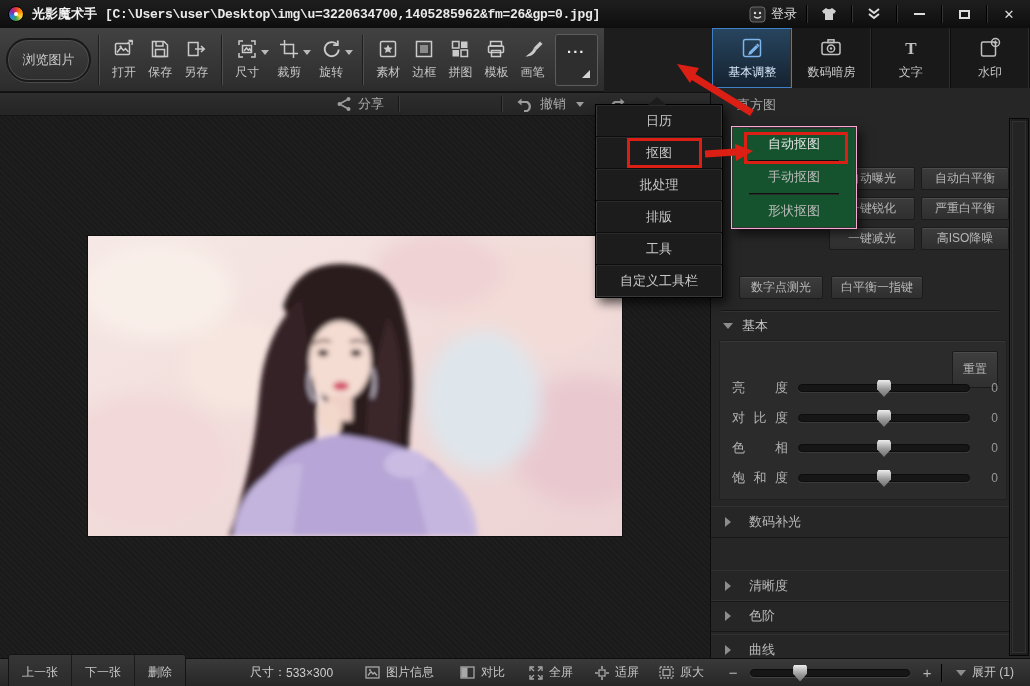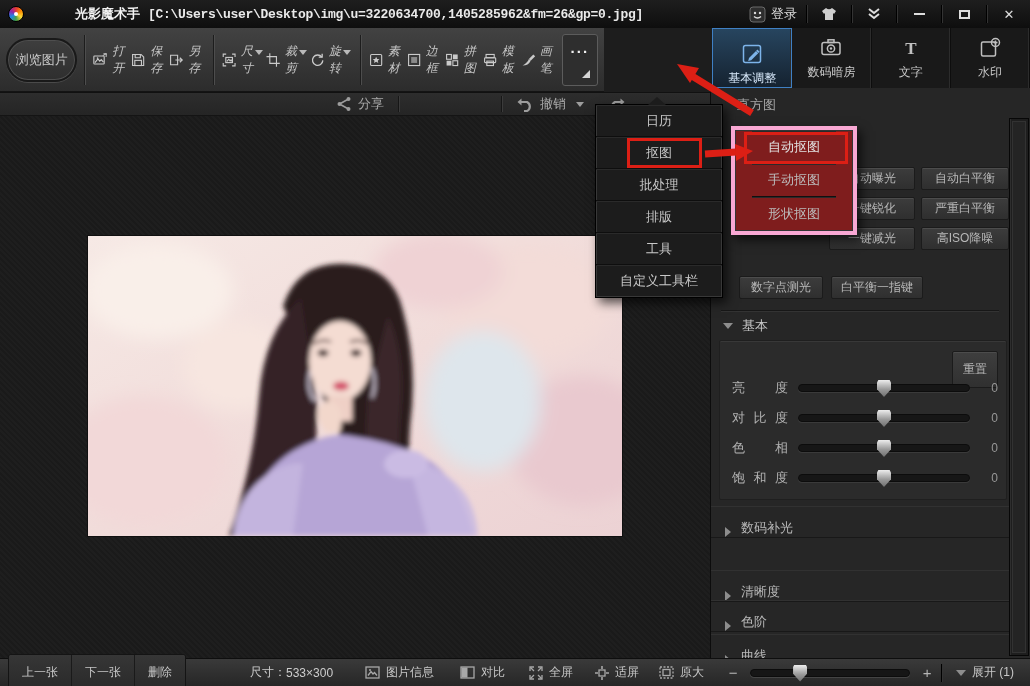--- a/index.html
+++ b/index.html
@@ -9,60 +9,60 @@
 
   
   .titlebar { position:absolute; left:0; top:0; width:1030px; height:28px;
     background:linear-gradient(#1e1e1e,#0e0e0e); display:flex; align-items:center;
     padding:0 8px; gap:8px; }
   .appicon { width:16px; height:16px; border-radius:50%;
     background:conic-gradient(#e53935,#fb8c00,#fdd835,#43a047,#1e88e5,#8e24aa,#e53935);
     border:1px solid #000; position:relative; flex:0 0 auto;}
   .appicon::after{ content:""; position:absolute; left:5px; top:5px; width:4px; height:4px;
     background:#fff; border-radius:50%; }
-  .title-app { font-weight:bold; color:#f2f2f2; font-size:13px;margin-left:43px; }
+  .title-app { font-weight:bold; color:#f2f2f2; font-size:13px; }
   .title-path { font-family:"Liberation Mono","DejaVu Sans Mono",monospace; font-weight:bold;
     color:#eaeaea; font-size:13px; letter-spacing:-0.3px; }
   .tb-right { margin-left:auto; display:flex; align-items:center; gap:9px; }
   .vsep { width:1px; height:18px; background:#000; box-shadow:1px 0 0 #333; }
   .login { display:flex; align-items:center; gap:5px; color:#ddd; font-size:13px; cursor:pointer; }
   .winbtn { width:26px; height:20px; display:flex; align-items:center; justify-content:center;
     color:#ddd; font-size:13px; cursor:pointer; }
   .min-glyph { width:11px; height:2px; background:#ddd; }
   .max-glyph { width:11px; height:9px; border:2px solid #ddd; }
 
   
   .toolbar { position:absolute; left:0; top:28px; width:604px; height:64px;
     background:linear-gradient(#424242,#2c2c2c); border-bottom:1px solid #141414;
     display:flex; align-items:center; padding:0 6px; }
   .browse { width:94px; height:44px; border-radius:23px;
     background:linear-gradient(#3e3e3e,#2e2e2e); border:2px solid #191919;
     box-shadow:inset 0 0 0 1px #4e4e4e, 0 1px 0 #4a4a4a; color:#c9c9c9; font-size:13px;
     display:flex; align-items:center; justify-content:center; cursor:pointer; }
   .tsep { width:1px; height:50px; background:#1d1d1d; box-shadow:1px 0 0 #4d4d4d; margin:0 7px; }
-  .tbtn { display:flex; flex-direction:row; align-items:center; justify-content:center;
-    gap:4px; width:40px; height:56px; color:#c6c6c6; cursor:pointer;font-style:italic; }
+  .tbtn { display:flex; flex-direction:column; align-items:center; justify-content:center;
+    gap:4px; width:40px; height:56px; color:#c6c6c6; cursor:pointer; }
   .tbtn svg { stroke:#cacaca; fill:none; stroke-width:1.5; }
   .drop { width:0; height:0; border-left:4px solid transparent; border-right:4px solid transparent;
     border-top:5px solid #b9b9b9; margin:0 2px 14px -4px; cursor:pointer; }
   .more { position:relative; width:48px; height:52px; margin-left:4px; border:1px solid #5c5c5c;
     border-radius:3px; background:#2e2e2e; color:#f0f0f0; text-align:center; cursor:pointer;
     font-size:15px; font-weight:bold; letter-spacing:2px; line-height:26px; }
   .more::after { content:""; position:absolute; right:7px; bottom:7px;
     border-bottom:8px solid #d5d5d5; border-left:8px solid transparent; }
 
   
   .tabstrip { position:absolute; left:712px; top:28px; width:318px; height:60px;
     background:#191919; display:flex; }
   .tab { flex:1; display:flex; flex-direction:column; align-items:center; justify-content:center;
     gap:4px; color:#c8c8c8; font-size:12px; border-right:1px solid #0d0d0d;
     box-shadow:inset -1px 0 0 #2c2c2c; cursor:pointer; }
   .tab svg { stroke:#c0c0c0; fill:none; stroke-width:1.5; }
   .tab.active { background:linear-gradient(#27455f,#152230); border:1px solid #3f80c4;
-    color:#d9eafc;justify-content:flex-end; }
+    color:#d9eafc; }
   .tab.active svg { stroke:#7db4ea; }
   .tab svg text { fill:#c0c0c0; stroke:none; font-weight:bold; font-size:17px;
     font-family:"Liberation Serif","DejaVu Serif",serif; }
 
   
   .actionbar { position:absolute; left:0; top:92px; width:710px; height:24px;
     background:linear-gradient(#2d2d2d,#252525); border-top:1px solid #111;
     border-bottom:1px solid #141414; display:flex; align-items:center; padding-left:336px;
     gap:8px; color:#a9a9a9; font-size:13px; }
   .abitem { display:flex; align-items:center; gap:6px; cursor:pointer; }
@@ -104,21 +104,21 @@
     display:flex; align-items:center; justify-content:center; cursor:pointer; }
   .srow { position:absolute; left:12px; right:8px; height:22px; display:flex; align-items:center; }
   .slabel { width:56px; font-size:13px; color:#b2b2b2; text-align:justify; text-align-last:justify; }
   .strack { flex:1; height:8px; margin:0 10px; background:#161616; border:1px solid #0c0c0c;
     border-radius:4px; box-shadow:0 1px 0 #3a3a3a; position:relative; cursor:pointer; }
   .sthumb { position:absolute; left:calc(50% - 7px); top:-5px; width:14px; height:17px;
     background:linear-gradient(#ededed,#9a9a9a 55%,#6f6f6f);
     clip-path:polygon(10% 0,90% 0,100% 14%,100% 55%,50% 100%,0 55%,0 14%); cursor:pointer; }
   .sval { width:18px; text-align:right; font-size:12px; color:#979797; }
   .csec { position:absolute; left:0; width:298px; height:32px; border-top:1px solid #313131;
-    border-bottom:1px solid #181818; display:flex; align-items:flex-end; gap:10px;
+    border-bottom:1px solid #181818; display:flex; align-items:center; gap:18px;
     padding-left:14px; color:#b9b9b9; font-size:13px; cursor:pointer; }
   .vscroll { position:absolute; left:298px; top:30px; width:20px; height:538px;
     background:#1e1e1e; border:1px solid #070707; box-shadow:inset 1px 0 0 #2e2e2e; }
   .vscroll .thumb { position:absolute; left:2px; top:2px; right:2px; bottom:2px;
     background:#242424; border:1px solid #323232; }
 
   
   .statusbar { position:absolute; left:0; top:658px; width:1030px; height:28px;
     background:linear-gradient(#3a3a3a,#262626); border-top:1px solid #0e0e0e;
     display:flex; align-items:center; color:#c6c6c6; }
@@ -141,22 +141,22 @@
   .menu { position:absolute; left:595px; top:104px; width:128px; background:#1c1c1c;
     border:1px solid #000; box-shadow:inset 0 0 0 1px #383838, 4px 5px 10px rgba(0,0,0,.65);
     z-index:40; }
   .menu::before { content:""; position:absolute; top:-8px; left:52px;
     border-left:9px solid transparent; border-right:9px solid transparent;
     border-bottom:8px solid #1c1c1c; }
   .mitem { height:32px; display:flex; align-items:center; justify-content:center;
     color:#c8c8c8; font-size:13px; border-bottom:1px solid #0e0e0e;
     box-shadow:inset 0 1px 0 #2a2a2a; cursor:pointer; }
   .mitem:last-child { border-bottom:none; }
-  .submenu { position:absolute; left:731px; top:126px; width:126px; background:#7f1d1d;
-    border:4px solid #f9a8d4; box-shadow:inset 0 0 0 1px #353535, 4px 5px 10px rgba(0,0,0,.65);
+  .submenu { position:absolute; left:731px; top:126px; width:126px; background:#14532d;
+    border:1px solid #f9a8d4; box-shadow:inset 0 0 0 1px #353535, 4px 5px 10px rgba(0,0,0,.65);
     z-index:41; padding:1px 17px; }
   .smitem { height:33px; display:flex; align-items:center; justify-content:center;
     color:#bcbcbc; font-size:13px; border-bottom:1px solid #101010;
     box-shadow:inset 0 1px 0 #2a2a2a; cursor:pointer; }
   .smitem:first-child { color:#e2e2e2; }
   .smitem:last-child { border-bottom:none; }
 
   .redbox { position:absolute; border:3px solid #dc1f15; z-index:50; pointer-events:none; }
   #arrow-overlay { position:absolute; left:0; top:0; width:1030px; height:686px; z-index:60;
     pointer-events:none; }

